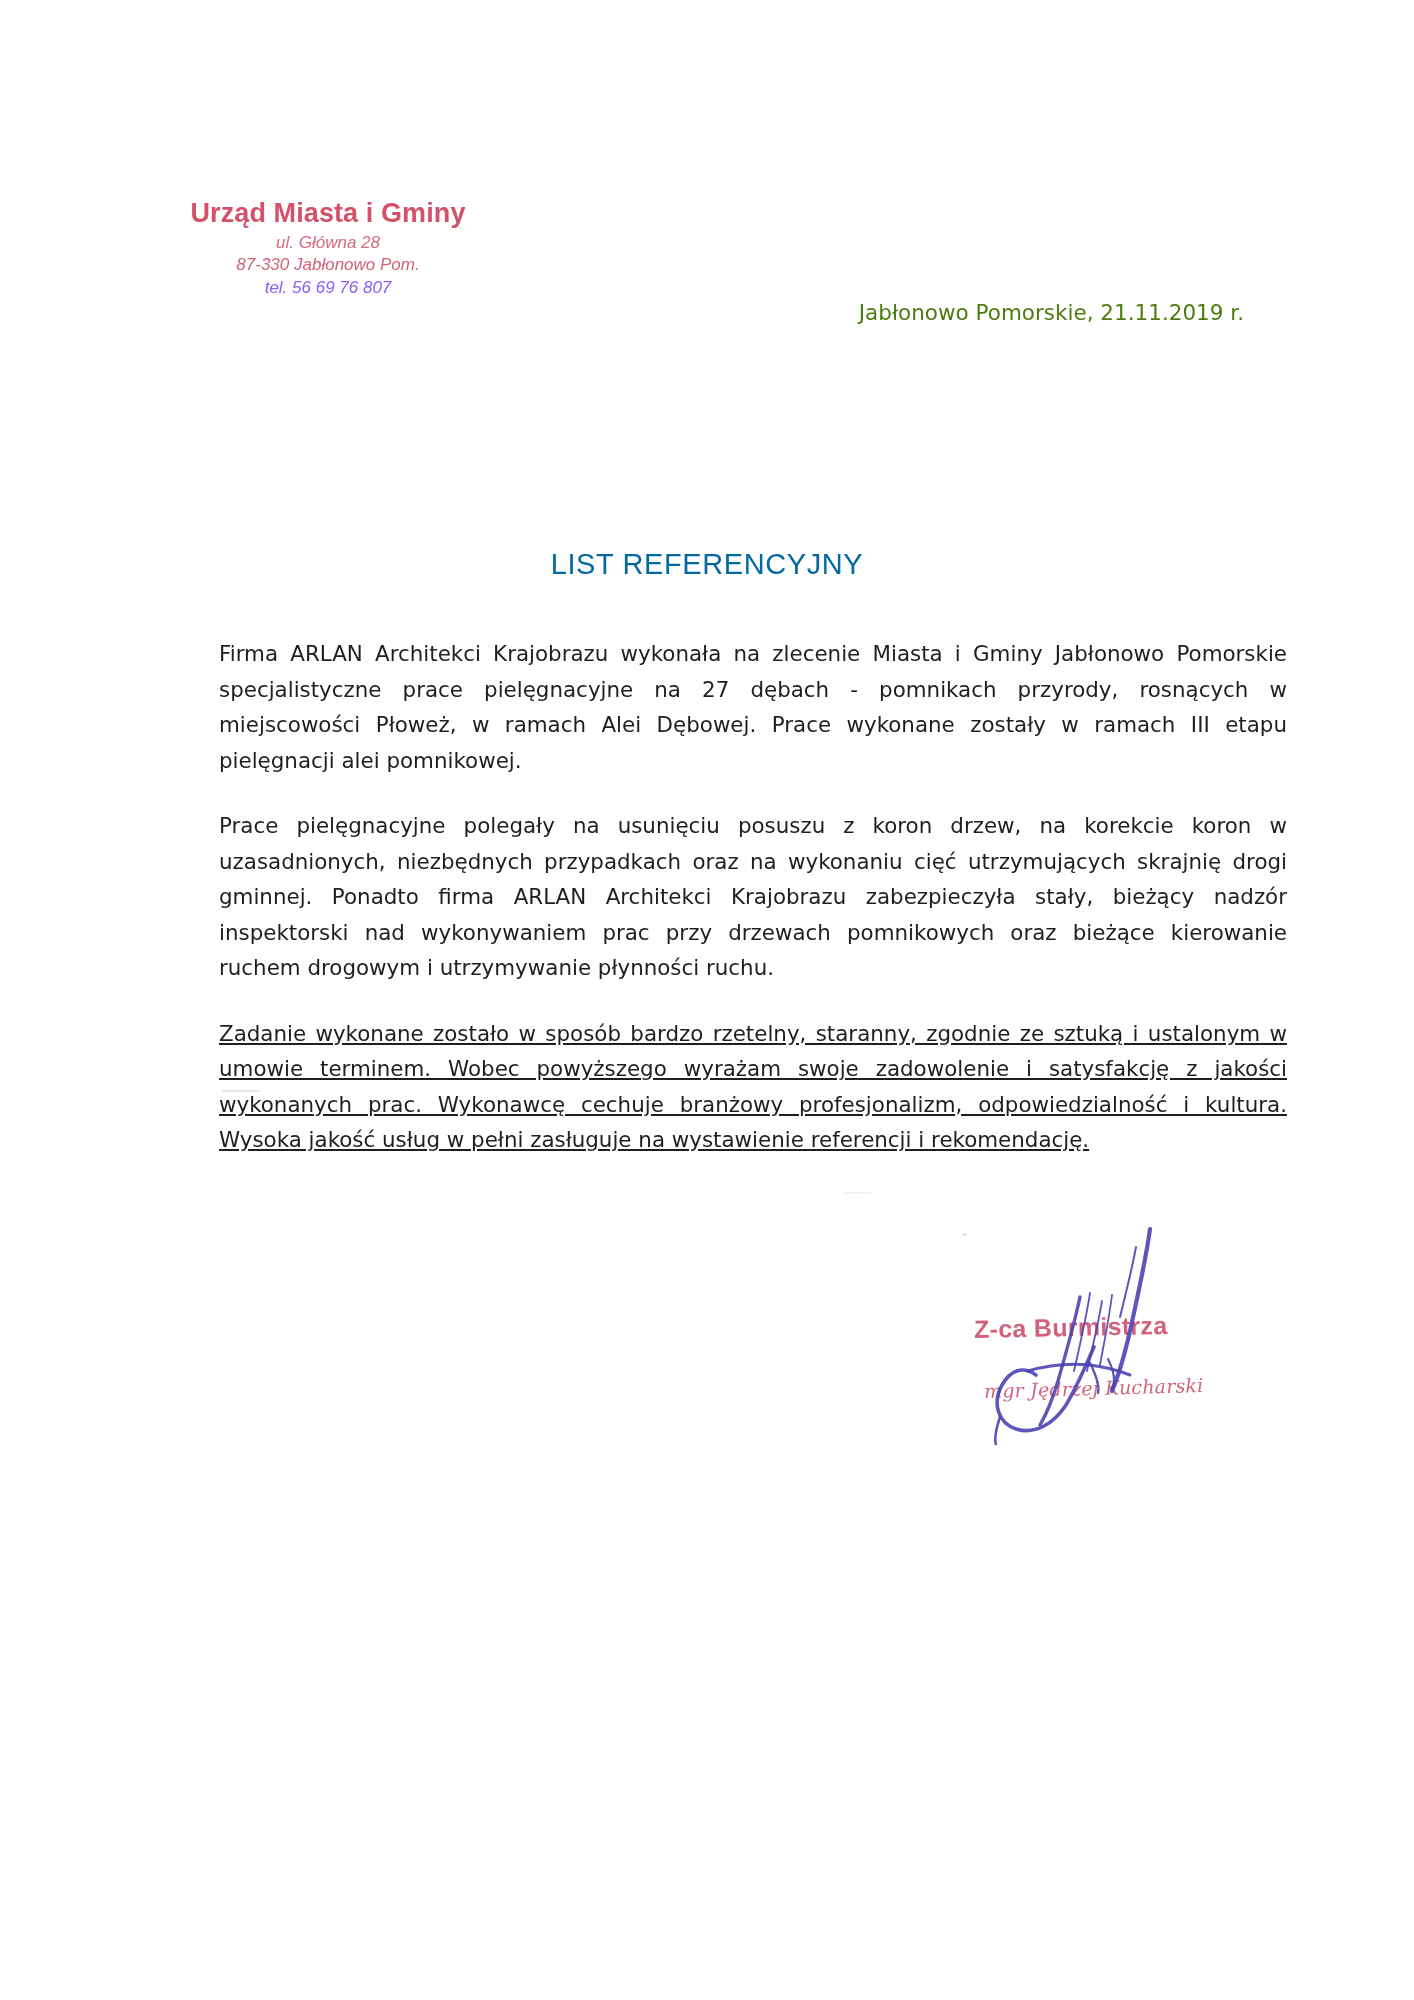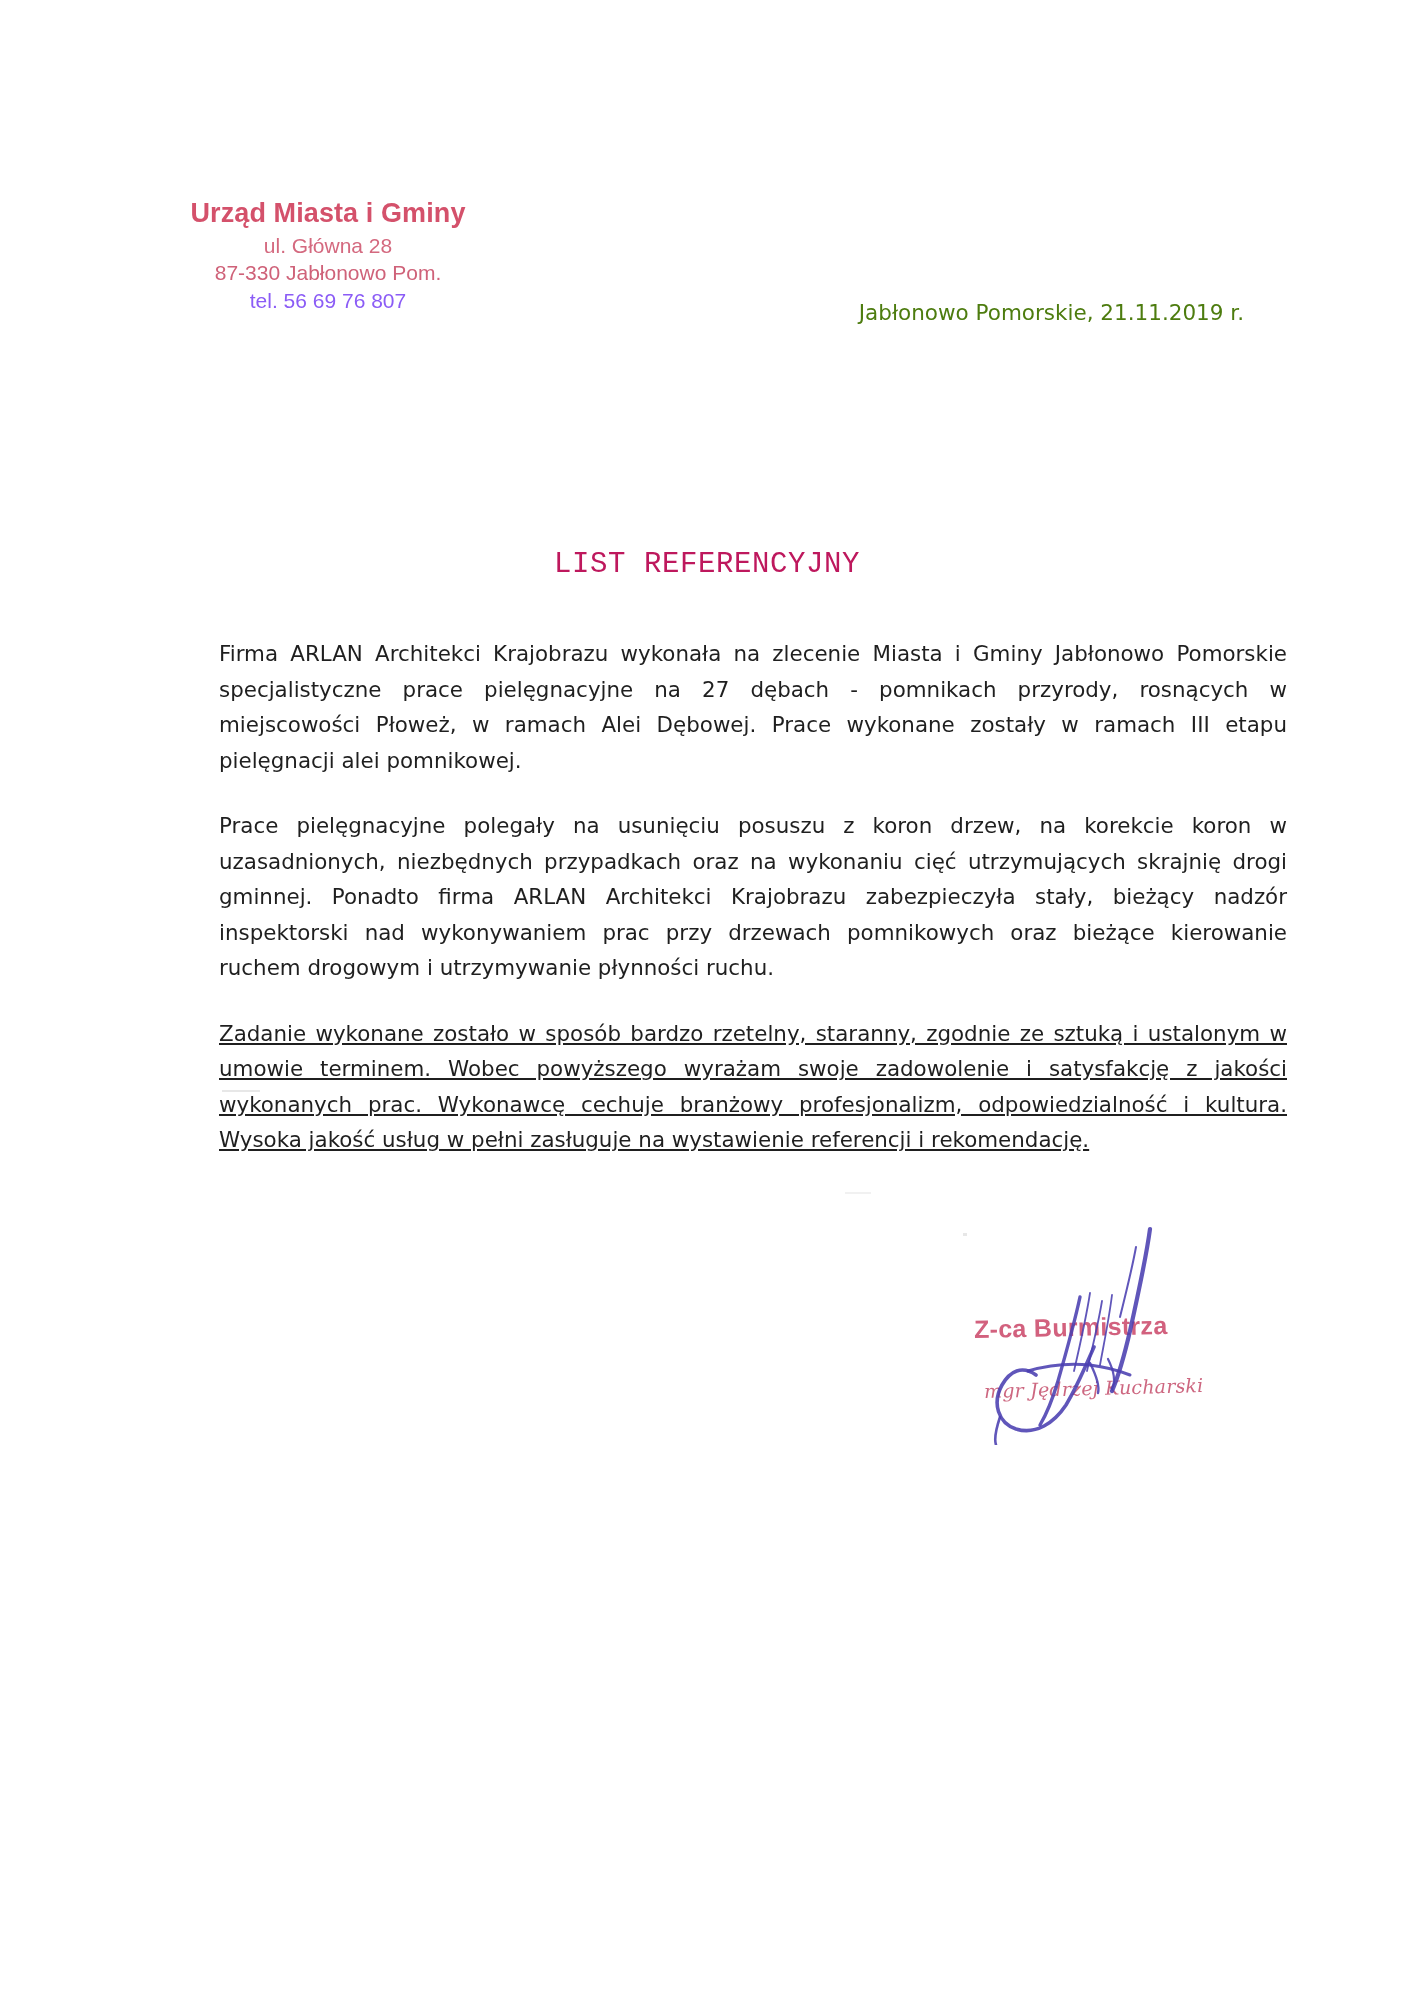--- a/index.html
+++ b/index.html
@@ -38,22 +38,23 @@
     font-weight: bold;
     font-size: 27px;
     letter-spacing: 0.1px;
     color: #d4516b;
   }
   .stamp .line2,
   .stamp .line3,
   .stamp .line4 {
     font-family: "Liberation Sans", sans-serif;
     font-weight: normal;
-    font-size: 21px;
+    font-size: 17px;
     color: #d4697f;
+    font-style: italic;
   }
   .stamp .line3 { color: #cf6279; }
   .stamp .line4 { color: #8b5cf6; }
 
   
   .date-line {
     position: absolute;
     right: 170px;
     top: 300px;
     font-family: "DejaVu Sans", sans-serif;
@@ -62,24 +63,24 @@
     white-space: nowrap;
   }
 
   
   .doc-title {
     position: absolute;
     left: 0;
     right: 0;
     top: 548px;
     text-align: center;
-    font-family: Liberation Mono, monospace;
+    font-family: Liberation Sans, sans-serif;
     font-size: 29px;
     letter-spacing: 0.6px;
-    color: #be185d;
+    color: #0369a1;
   }
 
   
   .body-text {
     position: absolute;
     left: 176px;
     top: 636px;
     width: 1068px;
     margin-left: 43px;
   }

